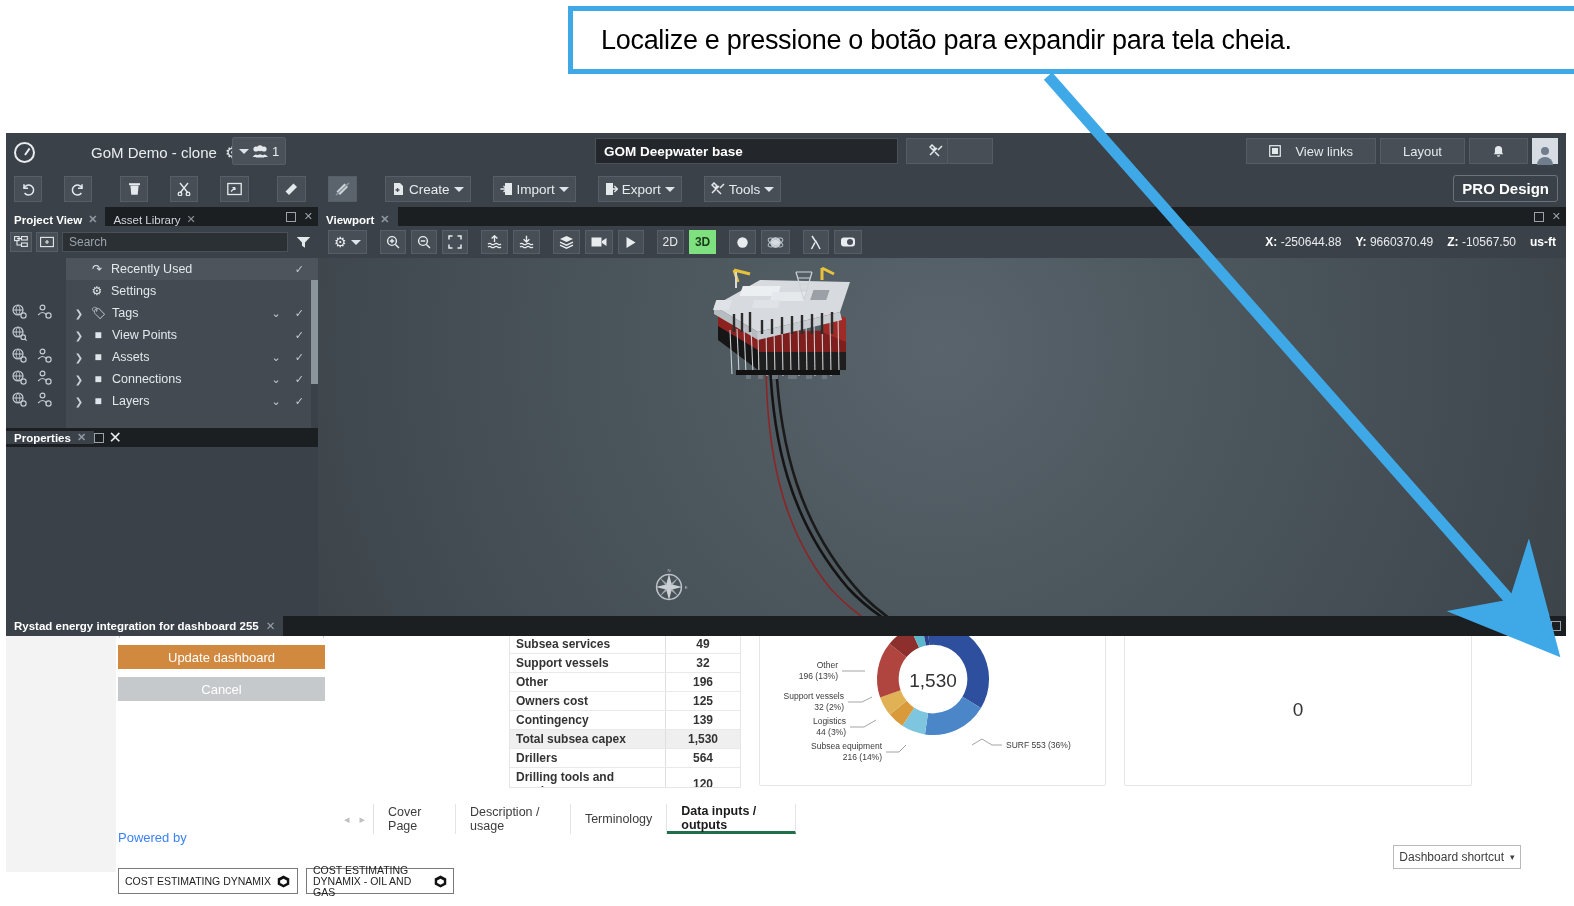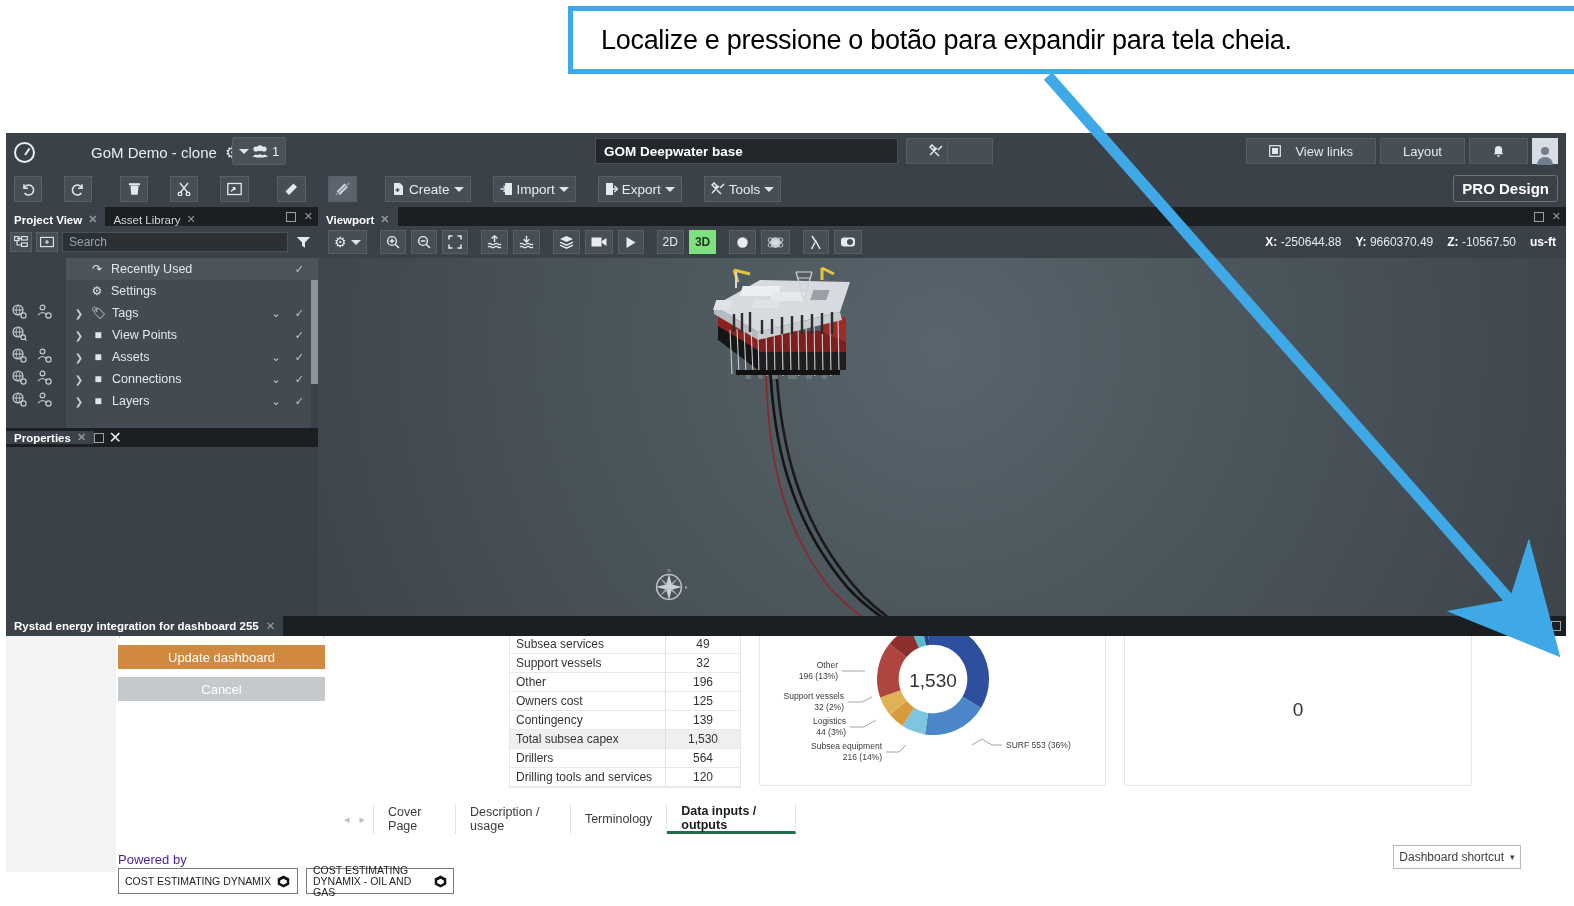--- a/index.html
+++ b/index.html
@@ -159,39 +159,39 @@
     color:#fff;font-size:13px;display:flex;align-items:center;justify-content:center;
   }
   .btn-cancel{
     position:absolute;left:118px;top:41px;width:207px;height:24px;background:#c6c9cb;
     color:#fff;font-size:13px;display:flex;align-items:center;justify-content:center;
   }
   .inputstub{position:absolute;left:119px;top:-6px;width:205px;height:8px;background:#fff;border:1px solid #ccc;border-bottom:none;box-sizing:border-box;}
 
   
   .tbl-card{position:absolute;left:509px;top:-2px;width:232px;height:154px;background:#fff;border:1px solid #e6e6e6;box-sizing:border-box;overflow:hidden;}
-  table.kv{width:100%;border-collapse:collapse;font-size:12px;color:#333;}
+  table.kv{width:100%;border-collapse:collapse;font-size:12px;color:#333;font-weight:bold;}
   table.kv td{border-bottom:1px solid #e9e9e9;padding:2px 6px;height:13.5px;}
   table.kv td.lbl{border-right:1px solid #dfdfdf;}
   table.kv td.val{text-align:center;width:62px;}
   table.kv tr.hl td{background:#efefef;}
 
   
   .donut-card{position:absolute;left:759px;top:-2px;width:347px;height:152px;background:#fff;border:1px solid #e6e6e6;border-radius:2px;box-sizing:border-box;overflow:hidden;}
   .zero-card{position:absolute;left:1124px;top:-2px;width:348px;height:152px;background:#fff;border:1px solid #e6e6e6;border-radius:2px;box-sizing:border-box;display:flex;align-items:center;justify-content:center;}
   .zero-card span{font-size:19px;color:#333;}
 
   
   .tabbar{position:absolute;left:336px;top:168px;width:460px;height:30px;display:flex;align-items:stretch;}
   .nav-arrows{display:flex;align-items:center;gap:10px;padding:0 8px;color:#c0c0c0;font-size:11px;border-right:1px solid #e0e0e0;}
   .dtab{display:flex;align-items:center;justify-content:center;padding:0 14px;font-size:12.5px;color:#3c3c3c;border-right:1px solid #e4e4e4;}
   .dtab:first-of-type{border-left:1px solid #e4e4e4;}
   .dtab.active{font-weight:bold;border-bottom:3px solid #1f6f4a;color:#1b1b1b;}
 
-  .powered{position:absolute;left:118px;top:216px;font-size:13px;color:#4c1d95;}
+  .powered{position:absolute;left:118px;top:194px;font-size:13px;color:#3b82f6;}
   .pwr-box{position:absolute;top:232px;height:26px;border:1px solid #7a7a7a;background:#fff;display:flex;align-items:center;box-sizing:border-box;padding:0 6px;gap:6px;}
   .pwr-box span{font-size:10.5px;color:#222;line-height:11px;}
   .cube{width:13px;height:13px;flex:0 0 13px;}
   .ds-shortcut{
     position:absolute;left:1393px;top:845px;width:128px;height:24px;
     background:#fff;border:1px solid #b9b9b9;box-sizing:border-box;
     display:flex;align-items:center;justify-content:center;gap:6px;
     font-size:12px;color:#3c3c3c;z-index:6;
   }
   .scrollcol{position:absolute;right:0;top:636px;width:12px;height:270px;background:#f1f1f1;z-index:4;}

